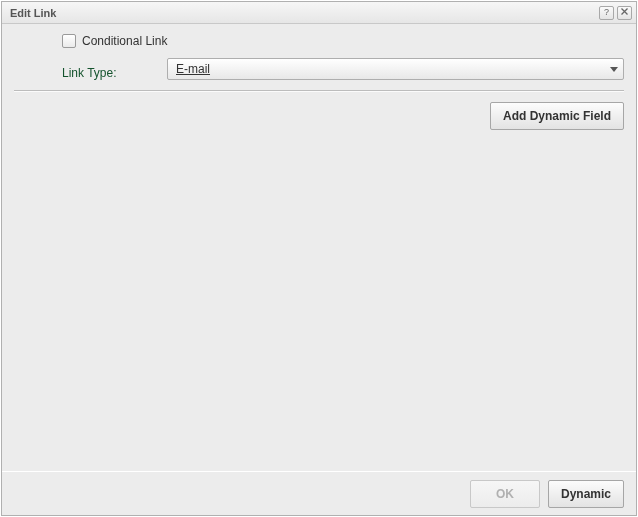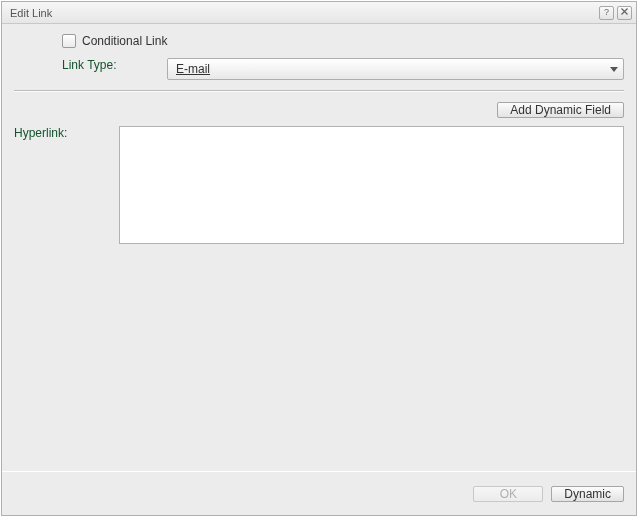--- a/index.html
+++ b/index.html
@@ -21,21 +21,21 @@
   }
   .titlebar {
     height: 22px;
     background: linear-gradient(#f6f6f6, #e6e6e6);
     border-bottom: 1px solid #c8c8c8;
     display: flex;
     align-items: center;
     padding: 0 4px 0 8px;
   }
   .titlebar .title {
-    font-weight: normal;
+    font-weight: bold;
     color: #555;
     flex: 1;
     font-size: 11px;
   }
   .titlebar .title-btn {
     width: 15px; height: 14px;
     border: 1px solid #a8a8a8;
     border-radius: 2px;
     background: linear-gradient(#fafafa,#e4e4e4);
     margin-left: 3px;
@@ -47,21 +47,21 @@
     line-height: 1;
     cursor: pointer;
     font-family: Arial, sans-serif;
   }
   .body {
     flex: 1;
     padding: 10px 12px 0 12px;
   }
   .row {
     display: flex;
-    align-items: flex-start;
+    align-items: flex-end;
     margin-bottom: 10px;
     padding-left: 48px;
   }
   .checkbox {
     width: 14px; height: 14px;
     border: 1px solid #9a9a9a;
     border-radius: 2px;
     background: linear-gradient(#fff,#eaeaea);
     margin-right: 6px;
     cursor: pointer;
@@ -98,32 +98,33 @@
     border-top: 1px solid #bcbcbc;
     border-bottom: 1px solid #fbfbfb;
     margin: 4px 0 10px 0;
   }
   .right-btn-row {
     display: flex;
     justify-content: flex-end;
     margin-bottom: 8px;
   }
   .btn {
-    height: 16px;
+    height: 28px;
     min-width: 70px;
     padding: 0 12px;
     border: 1px solid #a6a6a6;
     border-radius: 2px;
     background: linear-gradient(#fcfcfc,#e3e3e3);
     color: #333;
     display: inline-flex;
     align-items: center;
     justify-content: center;
     cursor: pointer;
     font-size: 12px;
+    font-weight: bold;
   }
   .btn.disabled {
     color: #b0b0b0;
     border-color: #c8c8c8;
     background: linear-gradient(#f6f6f6,#ececec);
     cursor: default;
   }
   .form-row {
     display: flex;
     align-items: flex-start;
@@ -187,24 +188,20 @@
         </span>
       </div>
     </div>
 
     <hr class="hr">
 
     <div class="right-btn-row">
       <div class="btn">Add Dynamic Field</div>
     </div>
 
-    <div class="form-row">
-      <div class="label-col">Hyperlink:</div>
-      <textarea class="textarea" style=""></textarea>
-    </div>
 
   </div>
 
   <div class="footer">
     <div class="btn disabled">OK</div>
     <div class="btn">Dynamic</div>
   </div>
 
 </div>
 

